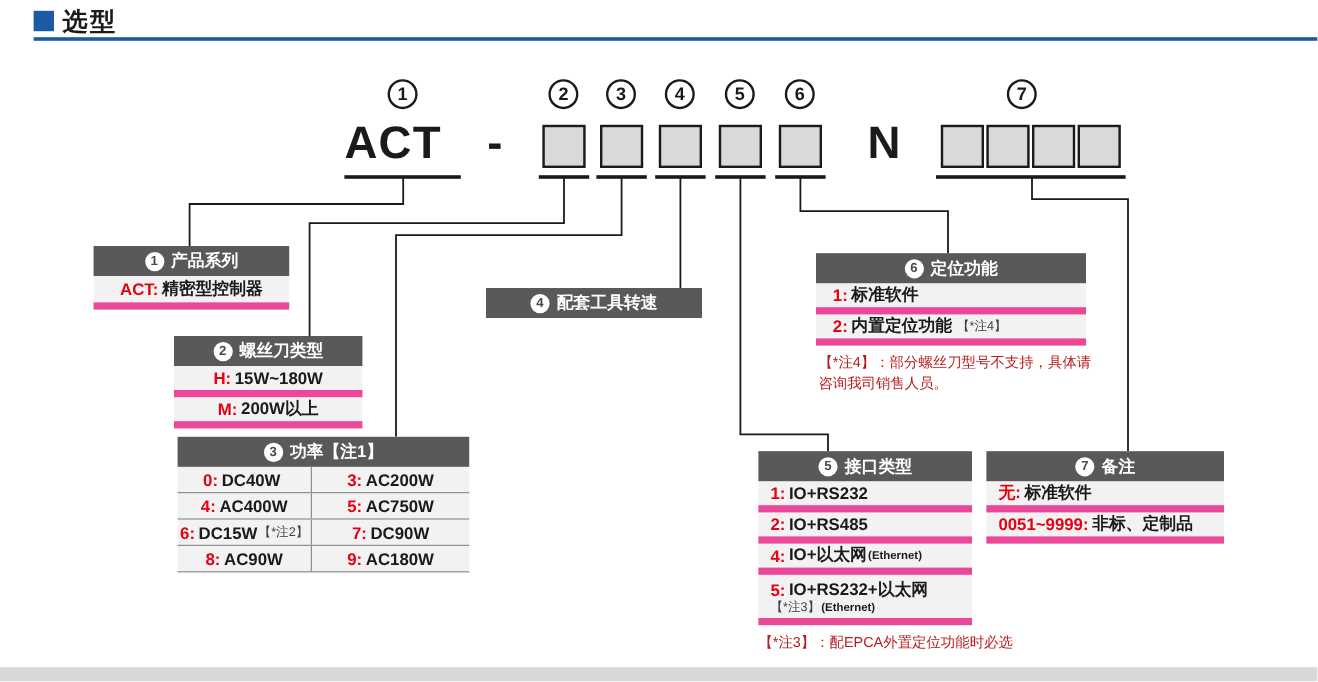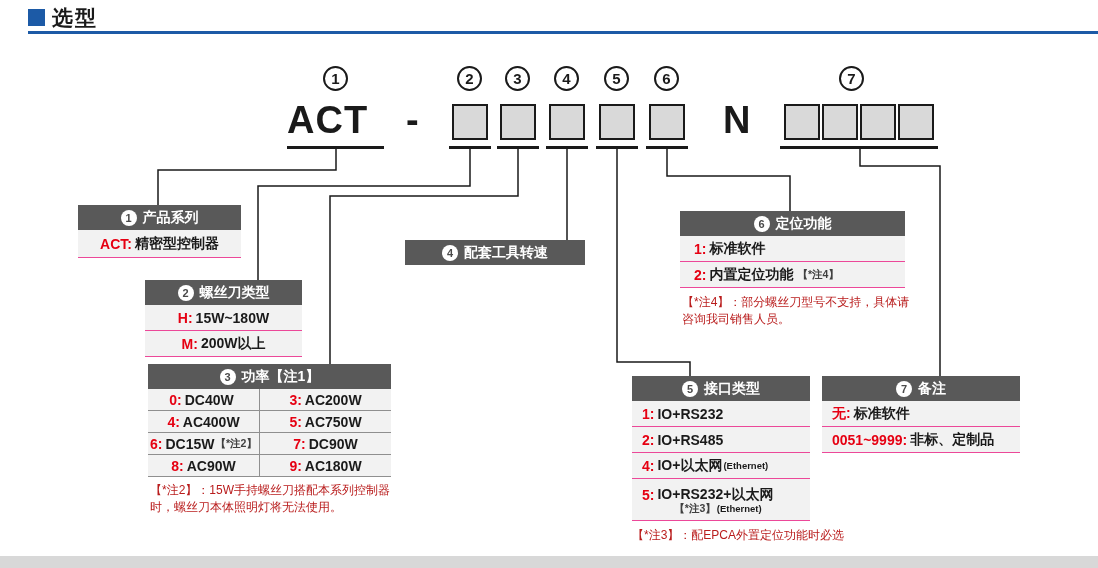--- a/index.html
+++ b/index.html
@@ -20,42 +20,42 @@
 
   
   .model-text{position:absolute;top:98px;height:44px;line-height:44px;font-size:38px;font-weight:800;letter-spacing:1px}
   .mbox{position:absolute;top:104px;width:36px;height:36px;background:#d9d9d9;border:2px solid #1a1a1a}
   .mline{position:absolute;top:146px;height:3px;background:#1a1a1a}
 
   
   .tbl{position:absolute;background:#f2f2f2}
   .tbl-head{background:#595959;color:#fff;height:25px;display:flex;align-items:center;justify-content:center;gap:6px;font-size:14px;font-weight:bold}
   .hnum{background:#fff;color:#4a4a4a;width:16px;height:16px;border-radius:50%;display:inline-flex;align-items:center;justify-content:center;font-size:11px;font-weight:bold;flex:0 0 auto}
-  .row{display:flex;align-items:center;height:26px;border-bottom:1px solid #ec4899;font-size:14px;font-weight:bold}
+  .row{display:flex;align-items:center;height:26px;border-bottom:6px solid #ec4899;font-size:14px;font-weight:bold}
   .row.center{justify-content:center}
   .row.left{padding-left:10px}
   .key{color:#e60012;margin-right:3px;white-space:pre}
   .small{font-size:9.5px;font-weight:bold;margin-left:1px}
-  .noteref{font-size:10.5px;color:#404040;margin-left:4px;font-weight:bold}
+  .noteref{font-size:10.5px;color:#404040;margin-left:4px;font-weight:normal}
   .note{position:absolute;font-size:12px;line-height:1.42;color:#b91c1c}
   .note p{margin-bottom:6px}
 
   
   .t3row{display:flex;height:22px;border-bottom:1px solid #8f8f8f;font-size:14px;font-weight:bold}
   .t3cell{flex:1;display:flex;align-items:center;justify-content:center}
   .t3cell.c0{border-right:1px solid #8f8f8f;flex:0 0 112px}
 
   
   .warnbody{display:flex;align-items:center;gap:8px;padding:6px 8px;border-bottom:1px solid #8f8f8f;min-height:68px}
   .warntext{font-size:13px;font-weight:bold;line-height:1.35}
 
   
   .row.tall{height:42px;flex-direction:column;align-items:flex-start;justify-content:center;padding-top:2px}
   .line1{display:flex;align-items:center}
-  .line2{display:flex;justify-content:center;width:152px;margin-top:-2px;align-items:center}
+  .line2{display:flex;justify-content:flex-start;width:152px;margin-top:-2px;align-items:center}
 
   .footer-strip{position:absolute;left:0;top:556px;width:1098px;height:12px;background:#d8d8d8}
 </style>
 </head>
 <body>
 
 <div class="hdr-square"></div>
 <div class="hdr-title">选型</div>
 <div class="hdr-rule"></div>
 
@@ -169,21 +169,20 @@
         <span>AC90W</span>
       </div>
     <div class="t3cell">
         <span class="key">9:</span>
         <span>AC180W</span>
       </div>
   </div>
 </div>
 
 <div class="note" style="left:150px;top:482px;width:260px">
-  <p>【*注2】：15W手持螺丝刀搭配本系列控制器时，螺丝刀本体照明灯将无法使用。</p>
 </div>
 
 <div class="tbl" style="left:405px;top:240px;width:180px">
   <div class="tbl-head">
     <span class="hnum">4</span>
     <span>配套工具转速</span>
   </div>
 </div>
 
 <div class="tbl" style="left:632px;top:376px;width:178px">

